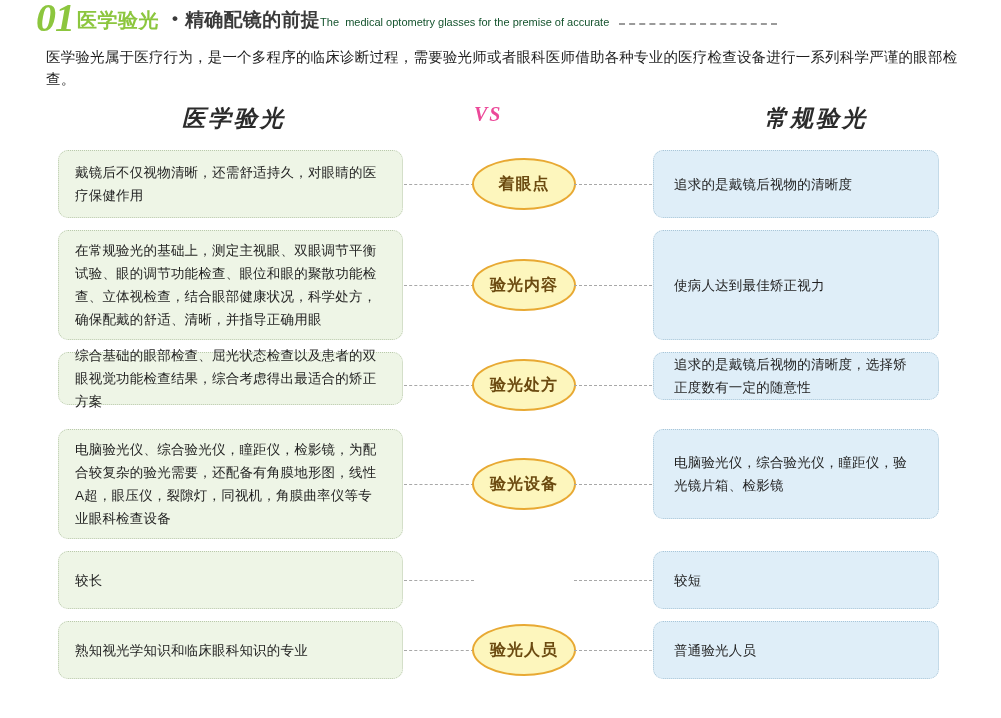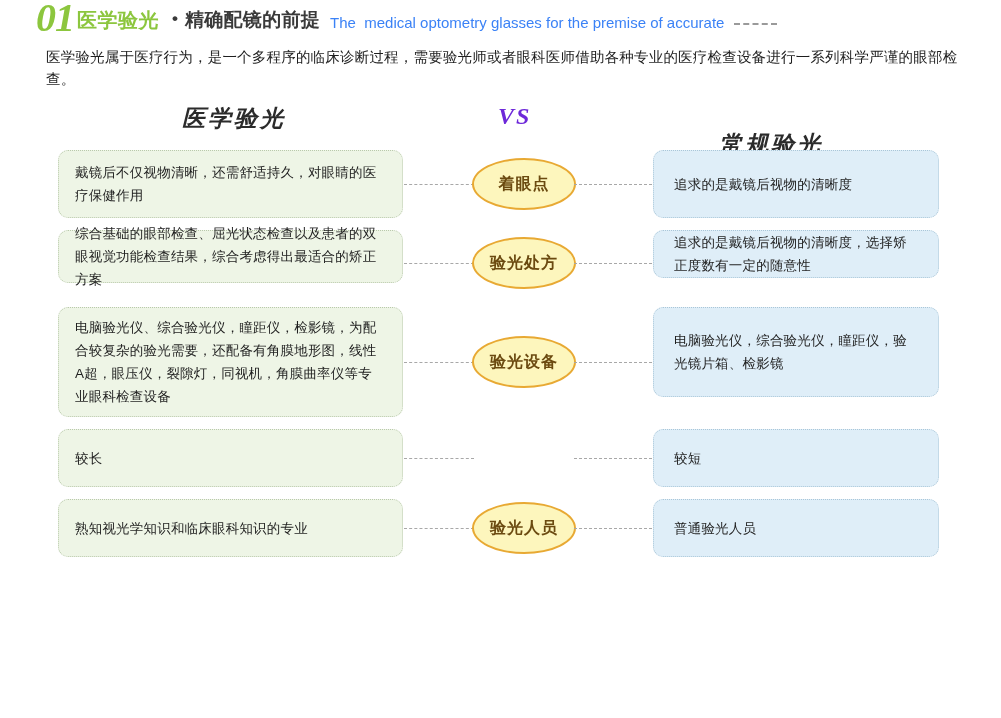--- a/index.html
+++ b/index.html
@@ -54,23 +54,22 @@
     position: relative;
     top: -1px;
   }
   .hdr-sub-cn {
     font-size: 19px;
     font-weight: bold;
     color: #3a3a3a;
     letter-spacing: 0.3px;
   }
   .hdr-en {
-    font-size: 15px;
-    color: #3b82f6;
-    margin-left: 10px;
+    font-size: 11px;
+    color: #14532d;
     white-space: pre;
     position: relative;
     top: 2px;
   }
   .hdr-dashline {
     flex: 1;
     height: 0;
     border-top: 2px dashed #9a9a9a;
     margin-left: 10px;
     margin-right: 14px;
@@ -101,26 +100,26 @@
   .col-head {
     position: absolute;
     font-family: "Liberation Serif", "DejaVu Serif", serif;
     font-weight: bold;
     font-size: 23px;
     letter-spacing: 3px;
     color: #2b2b2b;
     font-style: italic;
   }
   .col-head.left  { left: 182px; top: 0; }
-  .col-head.right { left: 719px; top: 0; margin-top: 26px; }
+  .col-head.right { left: 764px; top: 0; }
   .col-head.vs {
-    left: 498px; top: 0;
-    color: #6d28d9;
+    left: 474px; top: 0;
+    color: #ec4899;
     letter-spacing: 2px;
-    font-size: 24px;
+    font-size: 20px;
   }
 
   
   .rows {
     position: absolute;
     left: 0;
     top: 150px;
     width: 1001px;
   }
   .row {
@@ -212,20 +211,33 @@
       </div>
       <div class="conn l" style="top:34px"></div>
       <div class="badge" style="top:8px">
         <span>着眼点</span>
       </div>
       <div class="conn r" style="top:34px"></div>
       <div class="cell right" style="height:68px">
         <span class="cell-text">追求的是戴镜后视物的清晰度</span>
       </div>
     </div>
+    <div class="row" style="height: 110px;">
+      <div class="cell left" style="height:110px">
+        <span class="cell-text">在常规验光的基础上，测定主视眼、双眼调节平衡试验、眼的调节功能检查、眼位和眼的聚散功能检查、立体视检查，结合眼部健康状况，科学处方，确保配戴的舒适、清晰，并指导正确用眼</span>
+      </div>
+      <div class="conn l" style="top:55px"></div>
+      <div class="badge" style="top:29px">
+        <span>验光内容</span>
+      </div>
+      <div class="conn r" style="top:55px"></div>
+      <div class="cell right" style="height:110px">
+        <span class="cell-text">使病人达到最佳矫正视力</span>
+      </div>
+    </div>
     <div class="row" style="height: 65px;">
       <div class="cell left" style="height:53px">
         <span class="cell-text">综合基础的眼部检查、屈光状态检查以及患者的双眼视觉功能检查结果，综合考虑得出最适合的矫正方案</span>
       </div>
       <div class="conn l" style="top:33px"></div>
       <div class="badge" style="top:7px">
         <span>验光处方</span>
       </div>
       <div class="conn r" style="top:33px"></div>
       <div class="cell right" style="height:48px">

